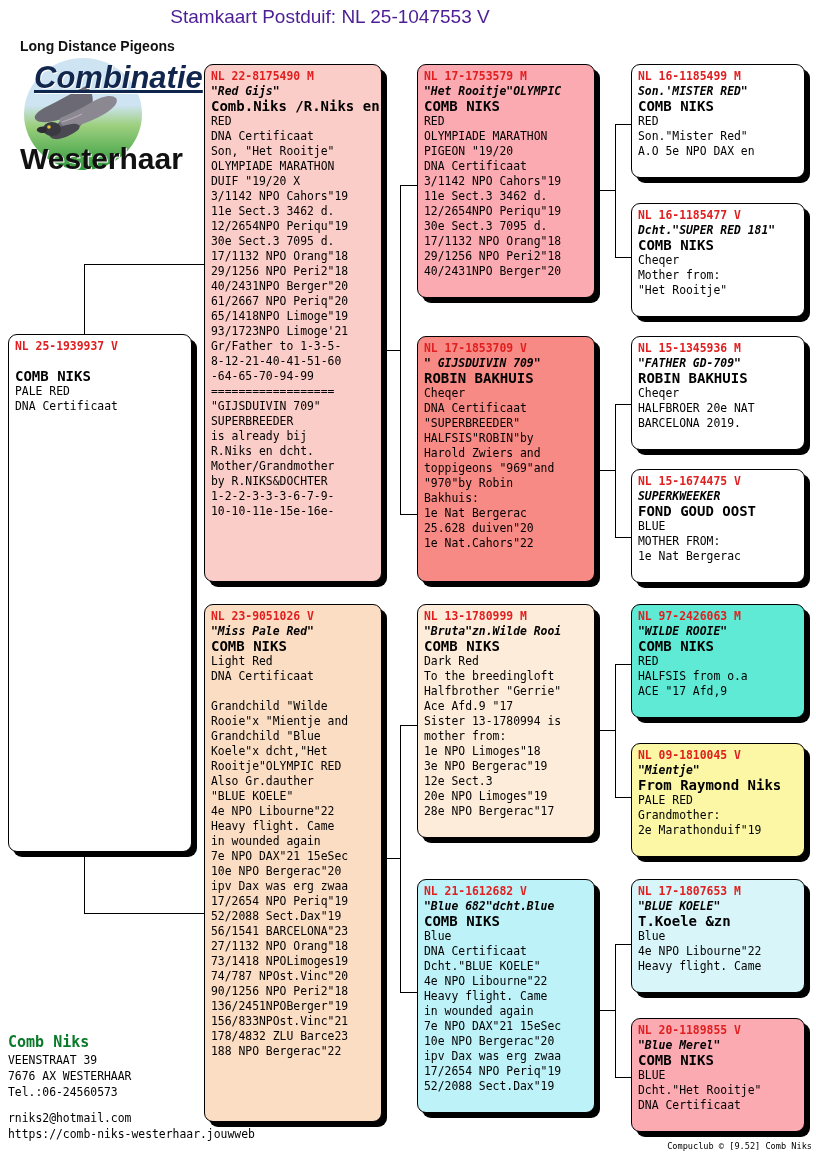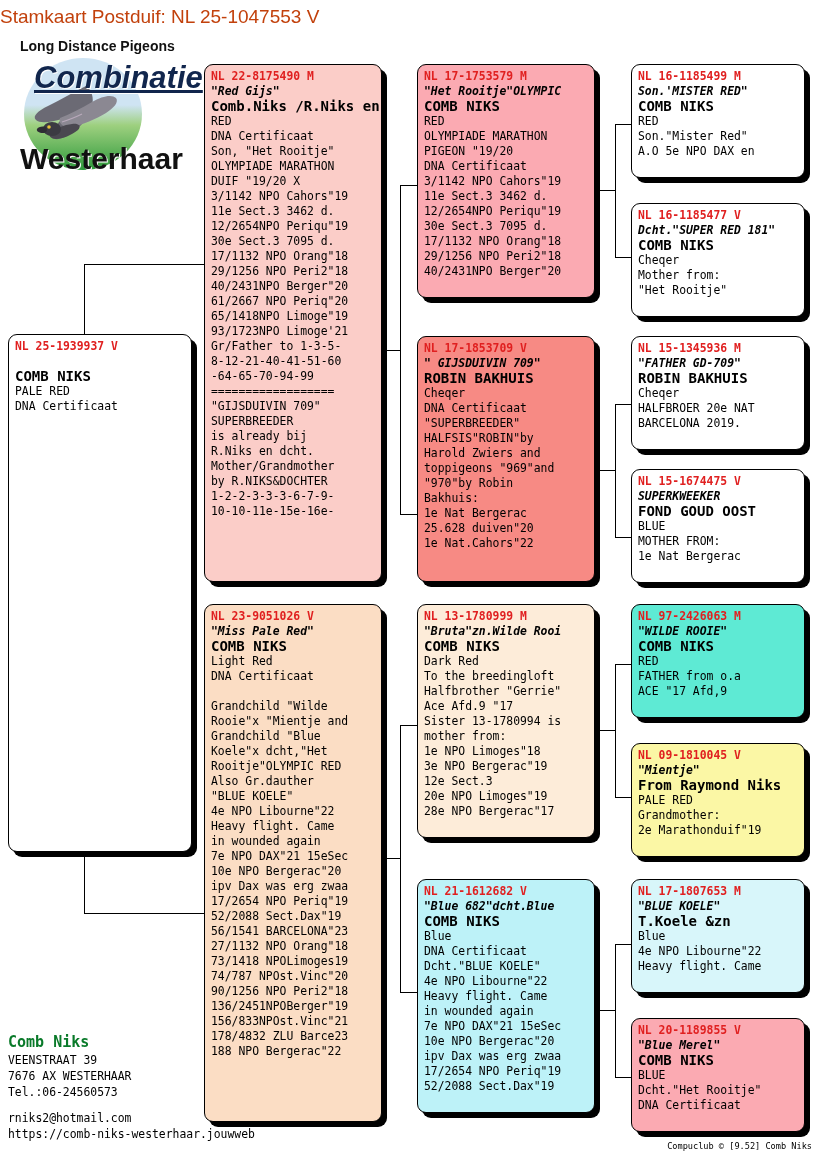--- a/index.html
+++ b/index.html
@@ -13,24 +13,24 @@
     position: relative;
     font-family: "DejaVu Sans Mono", "Liberation Mono", monospace;
     overflow: hidden;
   }
 
   
   #page-title {
     position: absolute;
     left: 0; top: 6px;
     width: 660px;
-    text-align: left;
+    text-align: center;
     font-family: "Liberation Sans", sans-serif;
     font-size: 19px;
-    color: #c2410c;
+    color: #4c1d95;
     letter-spacing: 0px;
   }
 
   
   #logo {
     position: absolute;
     left: 12px; top: 36px;
     width: 172px; height: 148px;
   }
   #logo .tagline {
@@ -422,21 +422,21 @@
       <div class="line">1e Nat Bergerac</div>
     </div>
 </div>
 
 <div class="pbox" id="box-mff" style="left:631px; top:604px; width:174px; height:114px; background:#5eead4;">
   <div class="ring">NL  97-2426063 M</div>
   <div class="nickname">"WILDE ROOIE"</div>
   <div class="owner">COMB NIKS</div>
   <div class="detail-lines">
       <div class="line">RED</div>
-      <div class="line">FATHER from o.a</div>
+      <div class="line">HALFSIS from o.a</div>
       <div class="line">ACE "17 Afd,9</div>
     </div>
 </div>
 
 <div class="pbox" id="box-mfm" style="left:631px; top:743px; width:174px; height:114px; background:#fbf7a5;">
   <div class="ring">NL  09-1810045 V</div>
   <div class="nickname">"Mientje"</div>
   <div class="owner">From Raymond Niks</div>
   <div class="detail-lines">
       <div class="line">PALE RED</div>

